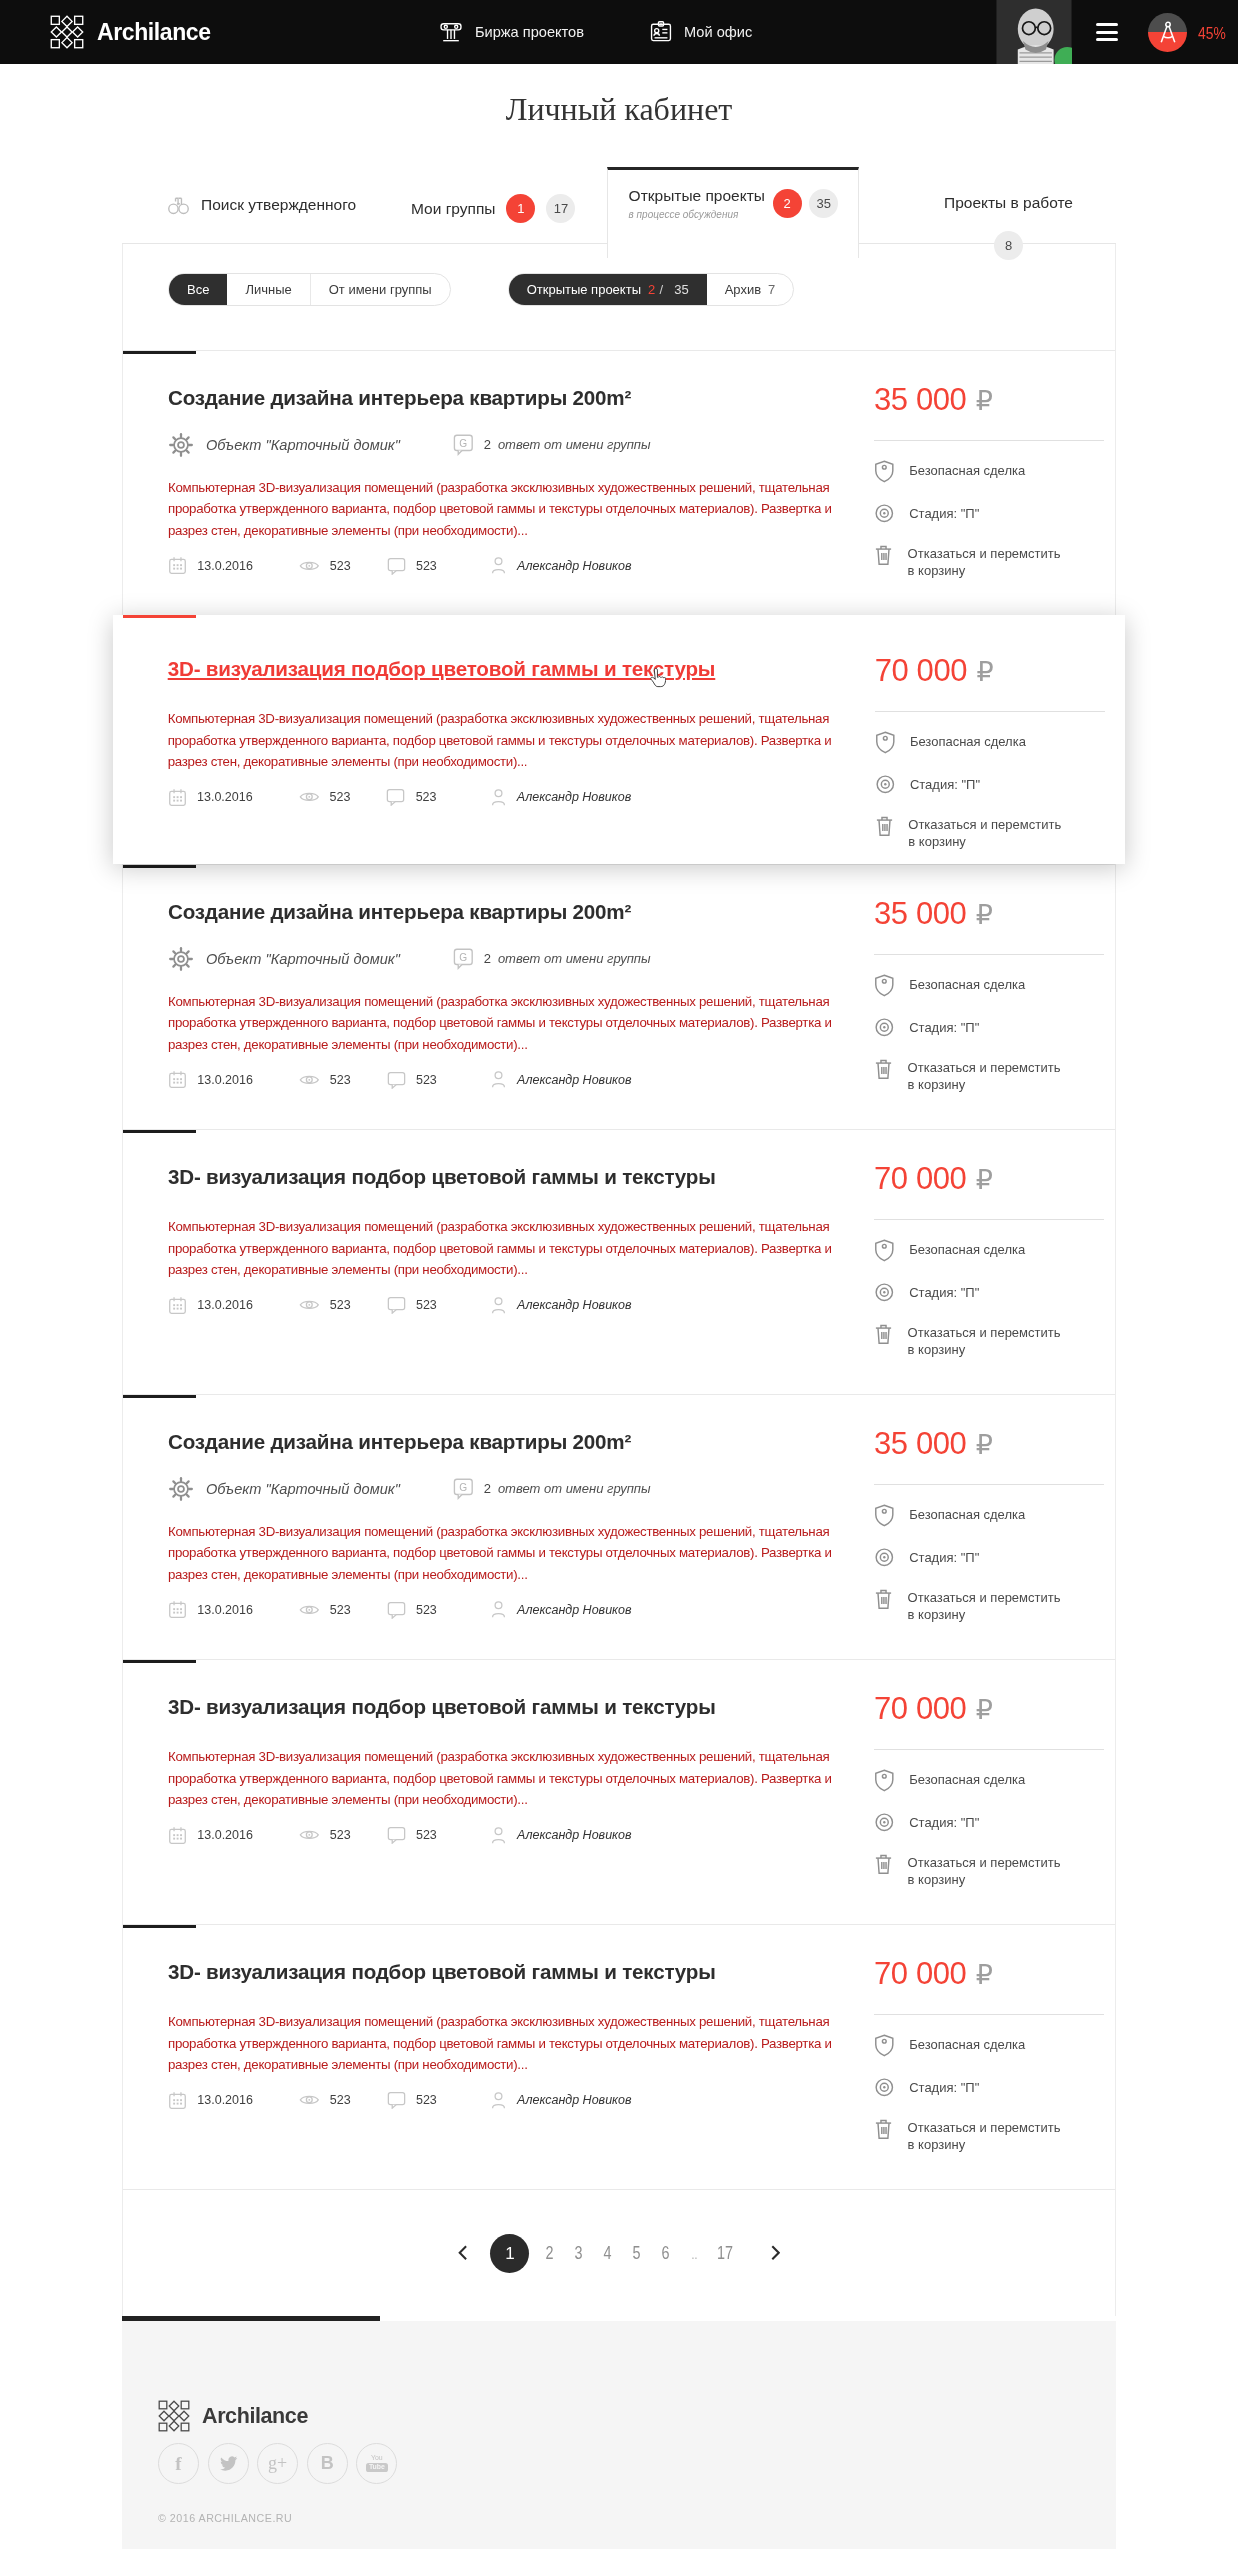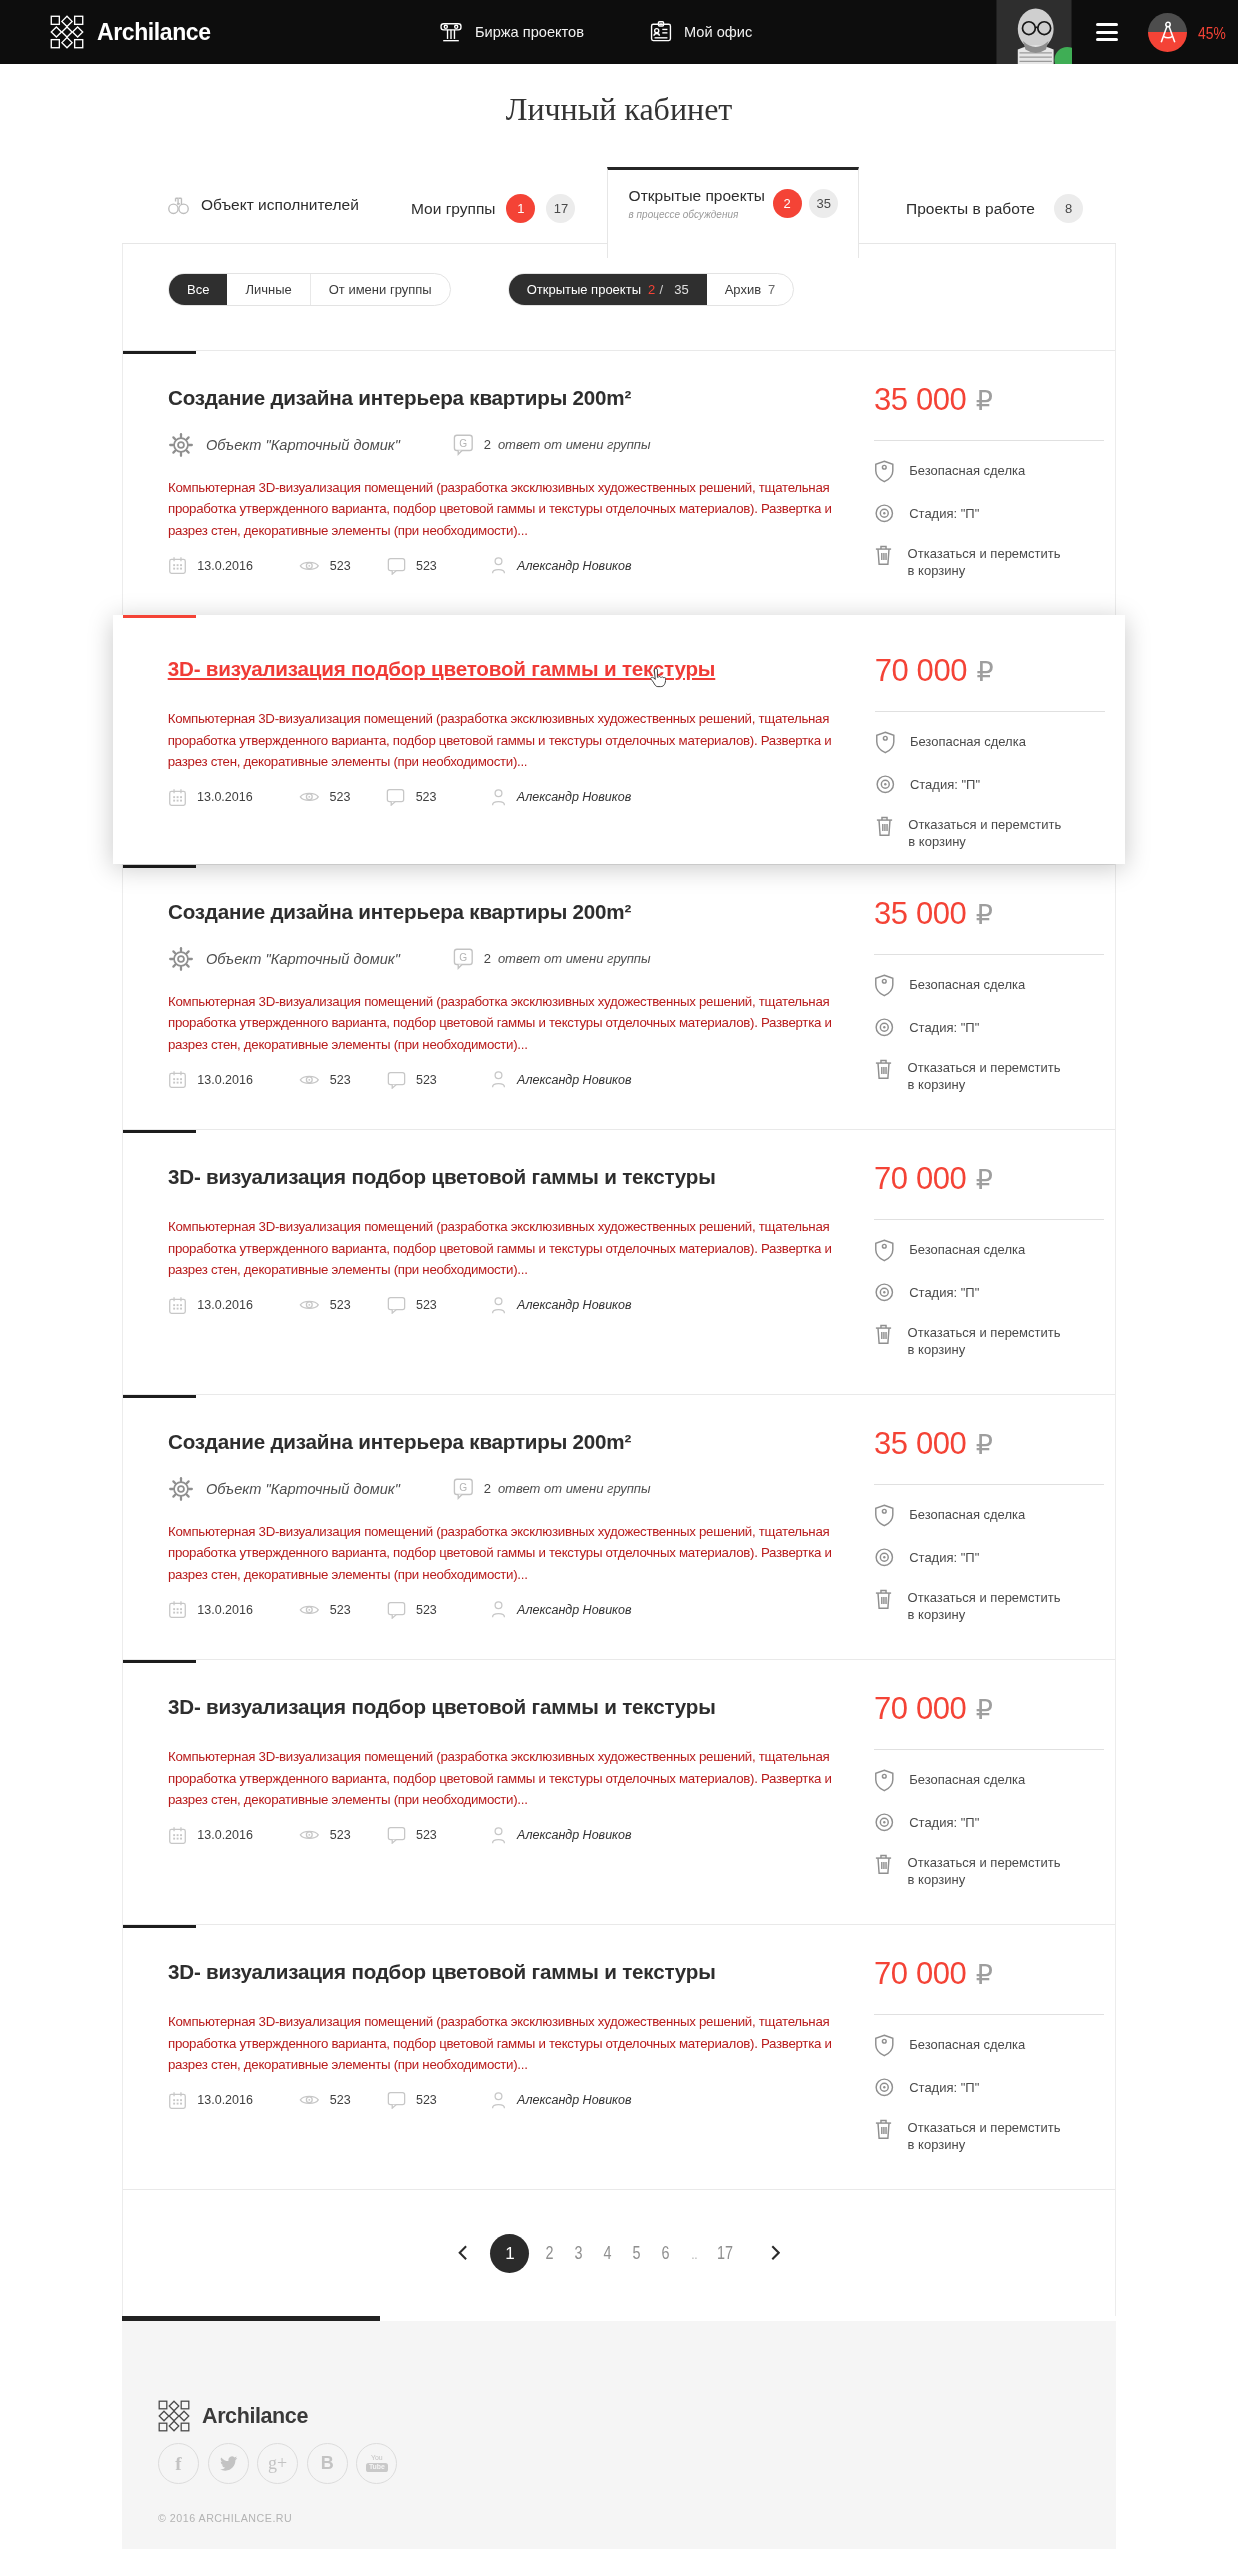--- a/index.html
+++ b/index.html
@@ -29,21 +29,21 @@
     font-family:"Liberation Serif","DejaVu Serif",serif; font-weight:400; font-size:32px; color:#333; }
 
   
   .content { position:absolute; top:167px; left:122px; width:994px; }
 
   
   .tabs { position:relative; height:77px; border-bottom:0.9px solid #e6e6e6; }
   .tab { position:absolute; display:flex; align-items:center; gap:11px; font-size:15.5px; color:#2d2d2d; }
   .tab-search { left:45px; top:27px; }
   .tab-groups { left:289px; top:27px; }
-  .tab-inwork { left:784px; top:27px; gap:19px; }
+  .tab-inwork { left:822px; top:27px; gap:19px;flex-direction:column; }
   .badge { width:29px; height:29px; border-radius:50%; display:flex; align-items:center; justify-content:center; font-size:13px; }
   .badge.red { background:#f44336; color:#fff; }
   .badge.gray { background:#ececec; color:#4a4a4a; }
   .tab-open { position:absolute; left:485px; top:0; width:252px; height:91px; background:#fff;
     border:0.9px solid #e6e6e6; border-bottom:none; border-top:3.4px solid #262626; z-index:2; }
   .tab-open-inner { display:flex; align-items:center; gap:7.7px; padding:17px 0 0 20.6px; }
   .tab-open-label { font-size:15.5px; color:#2d2d2d; }
   .tab-open-sub { font-size:10px; font-style:italic; color:#9a9a9a; margin-top:4.3px; }
 
   
@@ -214,21 +214,21 @@
   <div class="tabs">
     <div class="tab tab-search clickable">
       <span>
         <svg width="23" height="22" viewBox="0 0 27 26" fill="none" stroke="#bdbdbd" stroke-width="1.6">
           <circle cx="7.5" cy="17.5" r="5.5"></circle>
             <circle cx="19.5" cy="17.5" r="5.5"></circle>
           <path d="M10 5 h3 v8 M17 5 h-3 M10 5 v4 M17 5 v8"></path>
           <path d="M12 12 q1.5 -1.5 3 0"></path>
         </svg>
       </span>
-      <span>Объект исполнителей</span>
+      <span>Поиск утвержденного</span>
     </div>
 
     <div class="tab tab-groups clickable">
       <span>Мои группы</span>
       <span class="badge red">1</span>
       <span class="badge gray">17</span>
     </div>
 
     <div class="tab-open clickable">
       <div class="tab-open-inner">

